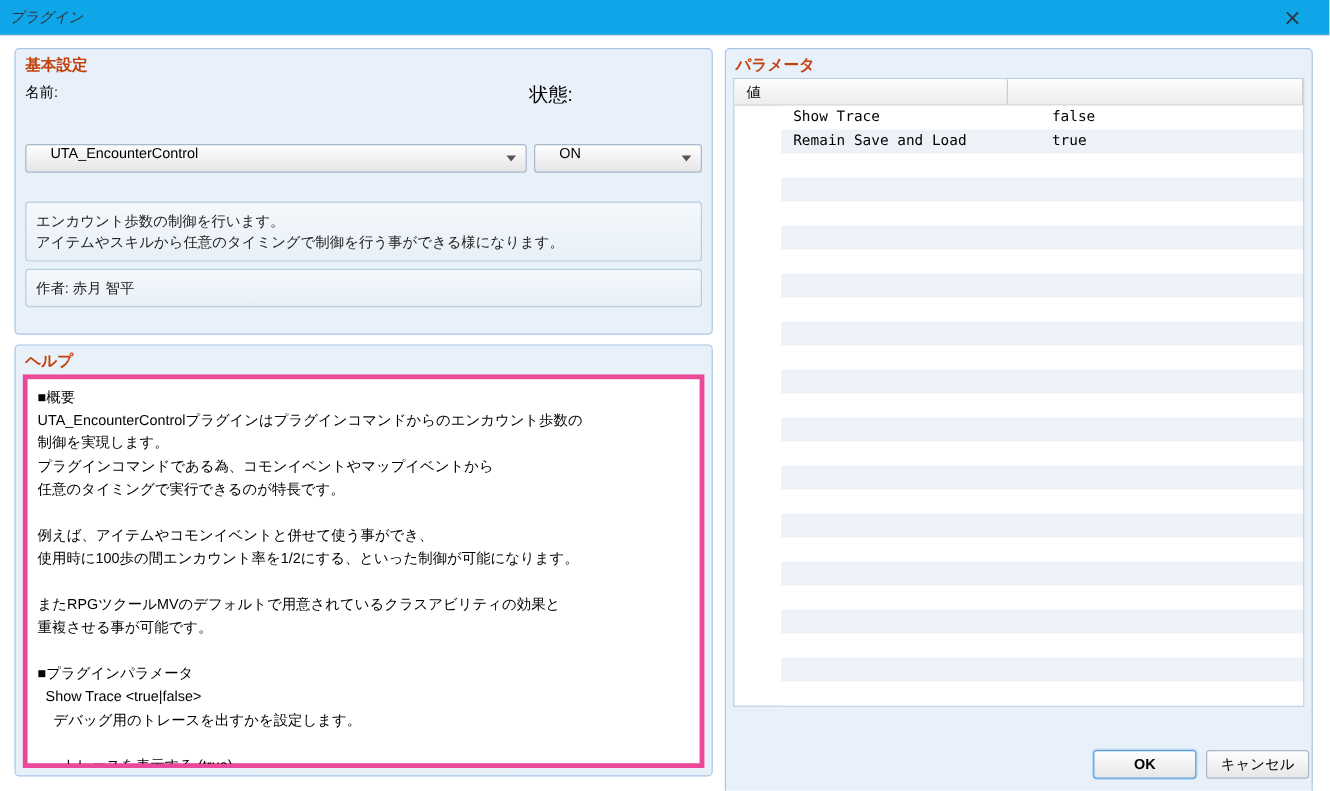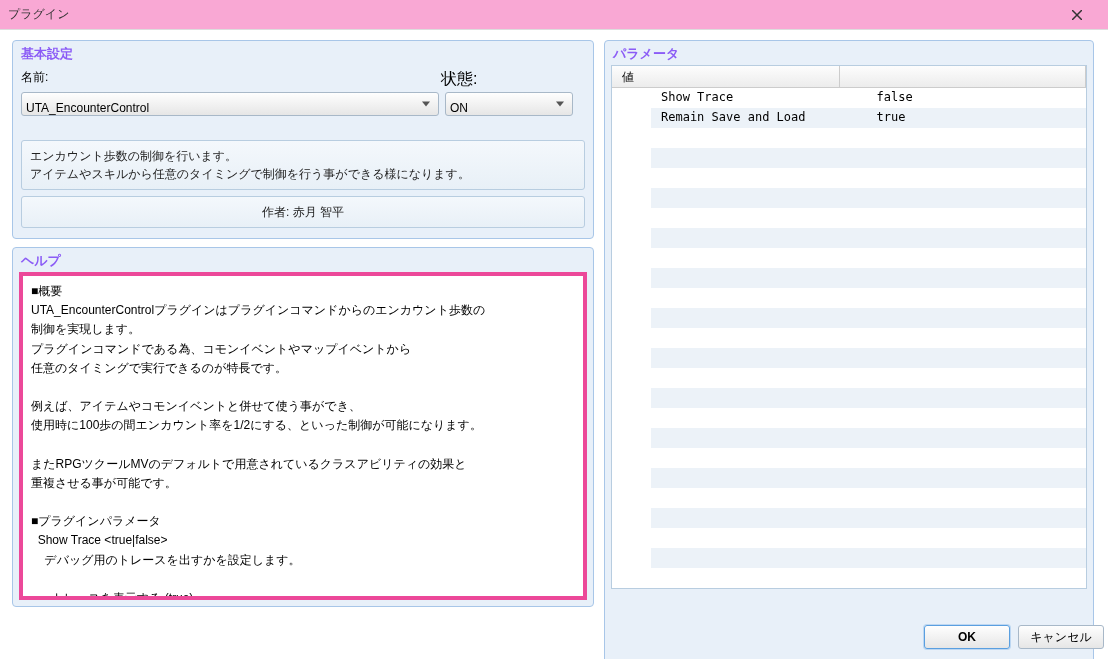--- a/index.html
+++ b/index.html
@@ -11,21 +11,22 @@
   height: 659px;
   overflow: hidden;
   position: relative;
 }
 .titlebar {
   height: 30px;
   display: flex;
   align-items: center;
   padding: 0 8px;
   border-bottom: 1px solid #ddd;
-  background: #f9a8d4;
+  background: #0ea5e9;
+  font-style: italic;
 }
 .titlebar-text { flex: 1; font-size: 12px; color: #333; }
 .close-btn {
   width: 46px; height: 30px;
   display: flex; align-items: center; justify-content: center;
   cursor: pointer;
 }
 .close-btn svg { width: 10px; height: 10px; stroke: #333; stroke-width: 1.5; }
 
 .content {
@@ -39,63 +40,64 @@
 .groupbox {
   border: 1px solid #a8c6e8;
   border-radius: 4px;
   background: #e8f0f9;
   position: relative;
 }
 .groupbox-title {
   font-weight: bold;
   font-size: 13px;
   padding: 4px 8px 2px 8px;
-  color: #8b5cf6;
+  color: #c2410c;
 }
 .groupbox-body { padding: 4px 8px 8px 8px; }
 
 .row-labels { display: flex; margin-bottom: 2px; }
 .label-name { width: 420px; font-size: 12px; }
 .label-status { font-size: 16px; }
 
 .row-selects { display: flex; gap: 6px; margin-bottom: 6px; }
 .select {
   height: 24px;
   background: linear-gradient(#fefefe, #e6e6e6);
   border: 1px solid #a8b8c8;
   border-radius: 3px;
-  display: flex; align-items: flex-end;
-  padding: 0 22px 0 4px;
+  display: flex; align-items: flex-start;
+  padding: 0 22px 0 20px;
   position: relative;
   font-size: 12px;
   cursor: pointer;
+  margin-top: 28px;
 }
 .select.name { width: 418px; }
-.select.status { width: 128px; }
+.select.status { width: 140px; }
 .select::after {
   content: "";
   position: absolute; right: 8px; top: 50%;
   width: 0; height: 0;
   border-left: 4px solid transparent;
   border-right: 4px solid transparent;
   border-top: 5px solid #555;
   transform: translateY(-50%);
 }
 
 .desc-box, .author-box {
   background: linear-gradient(#f4f8fc, #e8f0f7);
   border: 1px solid #b8cde0;
   border-radius: 3px;
   padding: 6px 8px;
   font-size: 12px;
   line-height: 1.5;
   color: #222;
   margin-bottom: 6px;
 }
-.author-box { margin-bottom: 2px; text-align: center; }
+.author-box { margin-bottom: 14px; }
 
 .help-box { height: 360px; display: flex; flex-direction: column; }
 .help-body-wrap {
   flex: 1;
   background: #fff;
   border: 4px solid #ec4899;
   margin: 0 6px 6px 6px;
   display: flex; flex-direction: column;
   overflow: hidden;
   justify-content: center;
@@ -141,21 +143,21 @@
   margin-left: 39px;
 }
 .param-row:nth-child(odd) { background: #fff; }
 .param-row:nth-child(even) { background: #ecf2f8; }
 .param-cell { padding: 2px 10px; }
 .param-cell.name { width: 224px; }
 .param-cell.value { width: 228px; }
 
 .button-bar {
   position: absolute;
-  bottom: 10px; right: 4px;
+  bottom: 10px; right: 17px;
   display: flex; gap: 8px;
 }
 .btn {
   width: 86px; height: 24px;
   background: linear-gradient(#fefefe, #e6e6e6);
   border: 1px solid #a8b8c8;
   border-radius: 3px;
   font-size: 12px;
   cursor: pointer;
   display: flex; align-items: center; justify-content: center;

